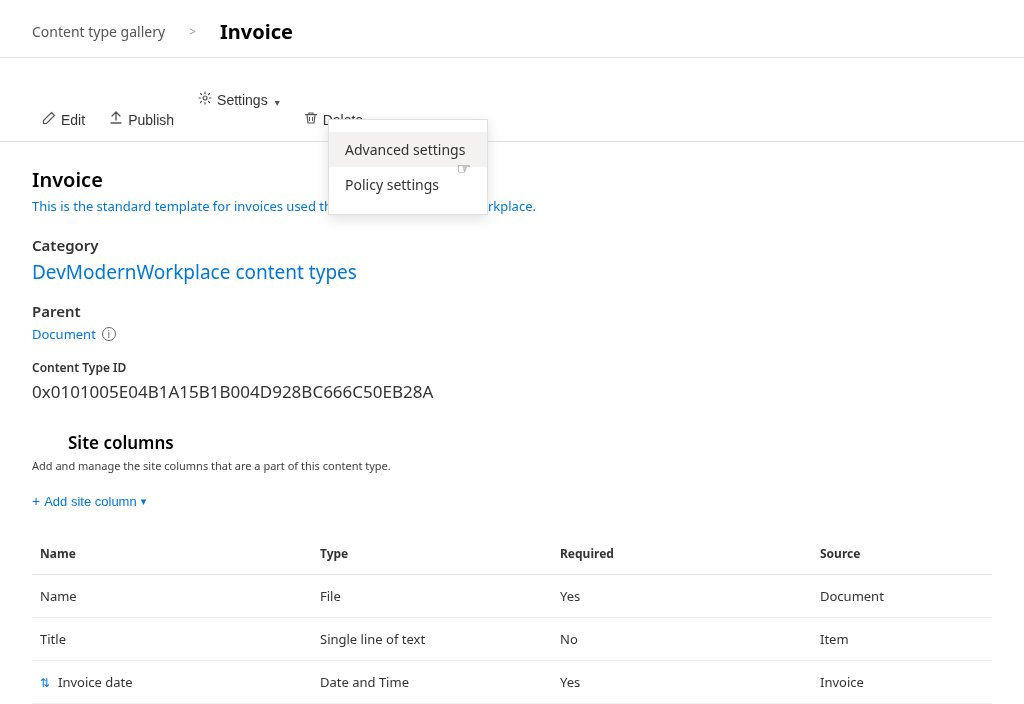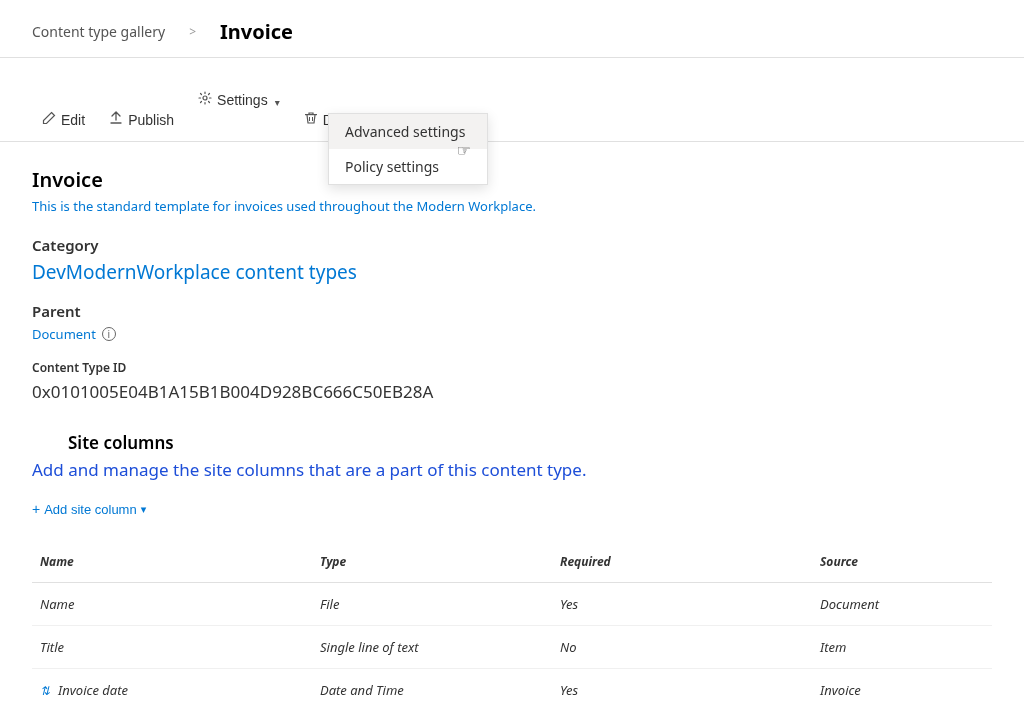--- a/index.html
+++ b/index.html
@@ -85,22 +85,22 @@
     
     .dropdown-menu {
       position: absolute;
       top: 100%;
       left: 140px;
       background: #fff;
       border: 1px solid #e0e0e0;
       box-shadow: 0 4px 12px rgba(0,0,0,0.12);
       z-index: 100;
       min-width: 160px;
-      padding: 0 0;
-      margin-top: 0;
+      padding: 12px 0;
+      margin-top: 6px;
     }
     .dropdown-item {
       padding: 8px 16px;
       cursor: pointer;
       font-size: 14px;
       color: #333;
       display: block;
     }
     .dropdown-item:hover, .dropdown-item.hovered {
       background: #f3f2f1;
@@ -185,22 +185,22 @@
 
     .section-heading {
       font-size: 17px;
       font-weight: 600;
       color: #000;
       margin-bottom: 4px;
       margin-left: 36px;
     }
 
     .section-desc {
-      font-size: 17px;
-      color: #1d4ed8;
+      font-size: 11px;
+      color: #404040;
       margin-bottom: 16px;
     }
 
     .add-column-btn {
       display: flex;
       align-items: center;
       gap: 4px;
       background: none;
       border: none;
       cursor: pointer;
@@ -209,21 +209,20 @@
       padding: 4px 0;
       margin-bottom: 20px;
     }
     .chevron-down {
       font-size: 11px;
       color: #0078d4;
     }
 
     .table-container {
       width: 100%;
-      font-style: italic;
     }
 
     .table-header {
       display: grid;
       grid-template-columns: 280px 240px 260px 1fr;
       border-bottom: 1px solid #e0e0e0;
       padding: 8px 0;
     }
     .table-header-cell {
       font-size: 12px;

